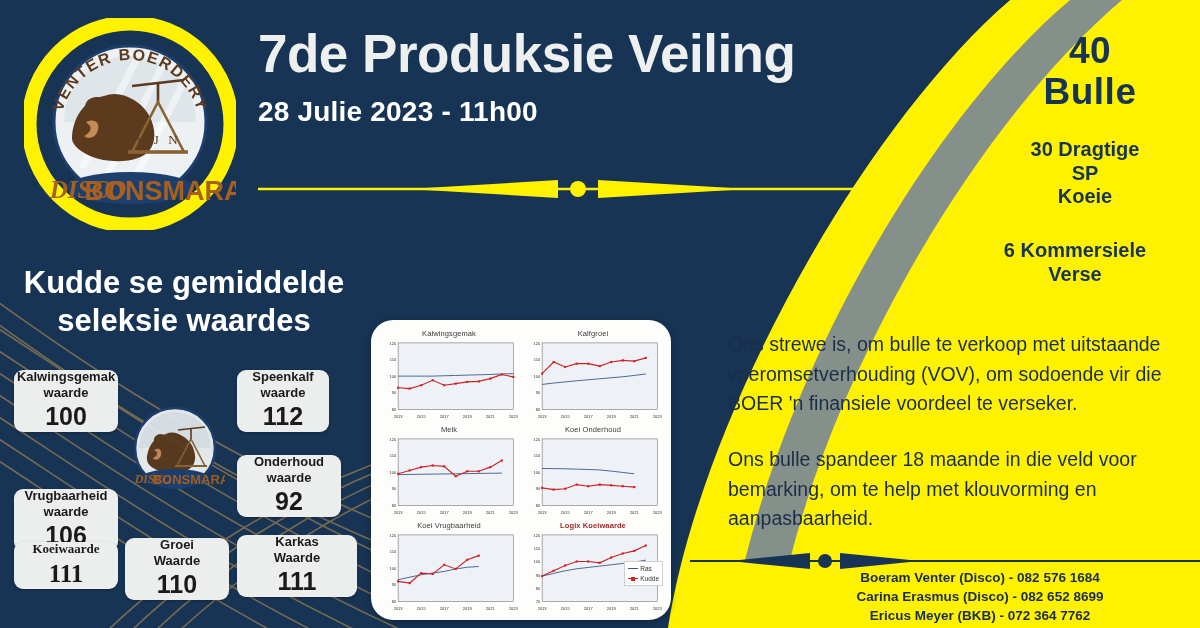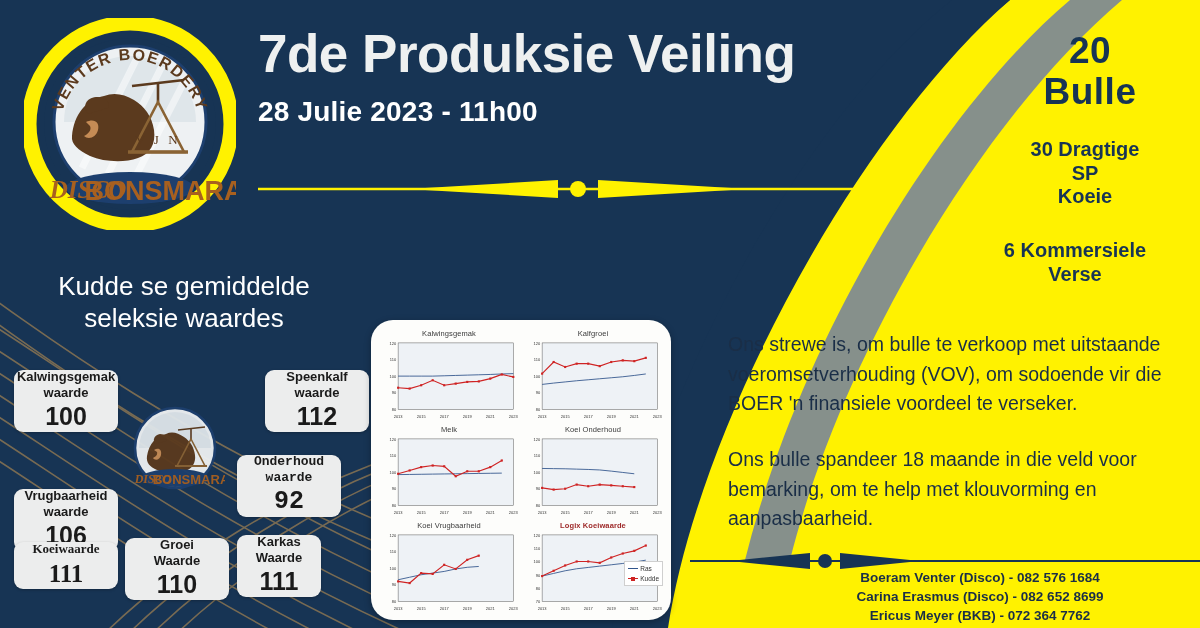--- a/index.html
+++ b/index.html
@@ -43,40 +43,40 @@
   .pitch p + p { margin-top:26px; }
 
   
   .yellow-divider { position:absolute; left:690px; top:548px; width:510px; height:26px; }
 
   
   .contacts { position:absolute; left:760px; top:568px; width:440px; text-align:center;
               color:#1a2e47; font-size:13.5px; font-weight:bold; line-height:1.42; }
 
   
-  .left-heading { position:absolute; left:8px; top:271px; width:352px; text-align:center;
-                  color:#ffffff; font-size:26px; font-weight:normal; line-height:1.22; }
+  .left-heading { position:absolute; left:8px; top:264px; width:352px; text-align:center;
+                  color:#ffffff; font-size:31px; font-weight:bold; line-height:1.22; }
 
   
   .stat {
     position:absolute; background:#eceded; border-radius:9px;
     display:flex; flex-direction:column; align-items:center; justify-content:center;
     color:#1a1a1a; padding:5px 6px 7px;
     box-shadow:0 1px 3px rgba(0,0,0,.25);
   }
   .stat .lab { font-size:13px; font-weight:bold; line-height:1.2; text-align:center; }
   .stat .val { font-size:25px; font-weight:bold; line-height:1.1; margin-top:3px; }
 
   .s1 { left:14px;  top:370px; width:104px; height:62px; }
-  .s2 { left:237px; top:370px; width:104px; height:62px;margin-left:28px; }
+  .s2 { left:237px; top:370px; width:92px; height:62px; }
   .s3 { left:14px;  top:455px; width:104px; height:62px;margin-top:34px; }
-  .s4 { left:237px; top:455px; width:104px; height:62px;font-family:Liberation Mono, monospace; }
+  .s4 { left:237px; top:455px; width:104px; height:62px; }
   .s5 { left:14px;  top:542px; width:104px; height:47px;font-family:Liberation Serif, serif; }
   .s6 { left:125px; top:538px; width:104px; height:62px; }
-  .s7 { left:237px; top:535px; width:84px; height:62px; }
+  .s7 { left:237px; top:535px; width:120px; height:62px; }
 
   
   .logo-small { position:absolute; left:125px; top:400px; width:100px; height:100px; opacity:.95; }
 
   
   .chart-head { position:absolute; left:372px; top:256px; width:300px; text-align:center;
                 color:#ffffff; font-size:22px; font-weight:bold; line-height:1.25; }
   .chart-card { position:absolute; left:371px; top:320px; width:300px; height:300px;
                 background:#fdfdfb; border-radius:22px; padding:8px 6px 4px;
                 box-shadow:0 2px 7px rgba(0,0,0,.3); overflow:hidden; }
@@ -171,21 +171,21 @@
   </div>
 
   <svg class="divider-wrap" viewBox="0 0 640 34">
     <line x1="0" y1="17" x2="640" y2="17" stroke="#FFF200" stroke-width="2.4"></line>
     <path d="M150,17 L300,8 L300,26 Z" fill="#FFF200"></path>
     <path d="M490,17 L340,8 L340,26 Z" fill="#FFF200"></path>
     <circle cx="320" cy="17" r="8" fill="#FFF200"></circle>
   </svg>
 
   <div class="rc rc-count">
-    <div>20</div>
+    <div>40</div>
     <div>Bulle</div>
   </div>
   <div class="rc rc-cows">
     <div>30 Dragtige</div>
     <div>SP</div>
     <div>Koeie</div>
   </div>
   <div class="rc rc-heif">
     <div>6 Kommersiele</div>
     <div>Verse</div>

